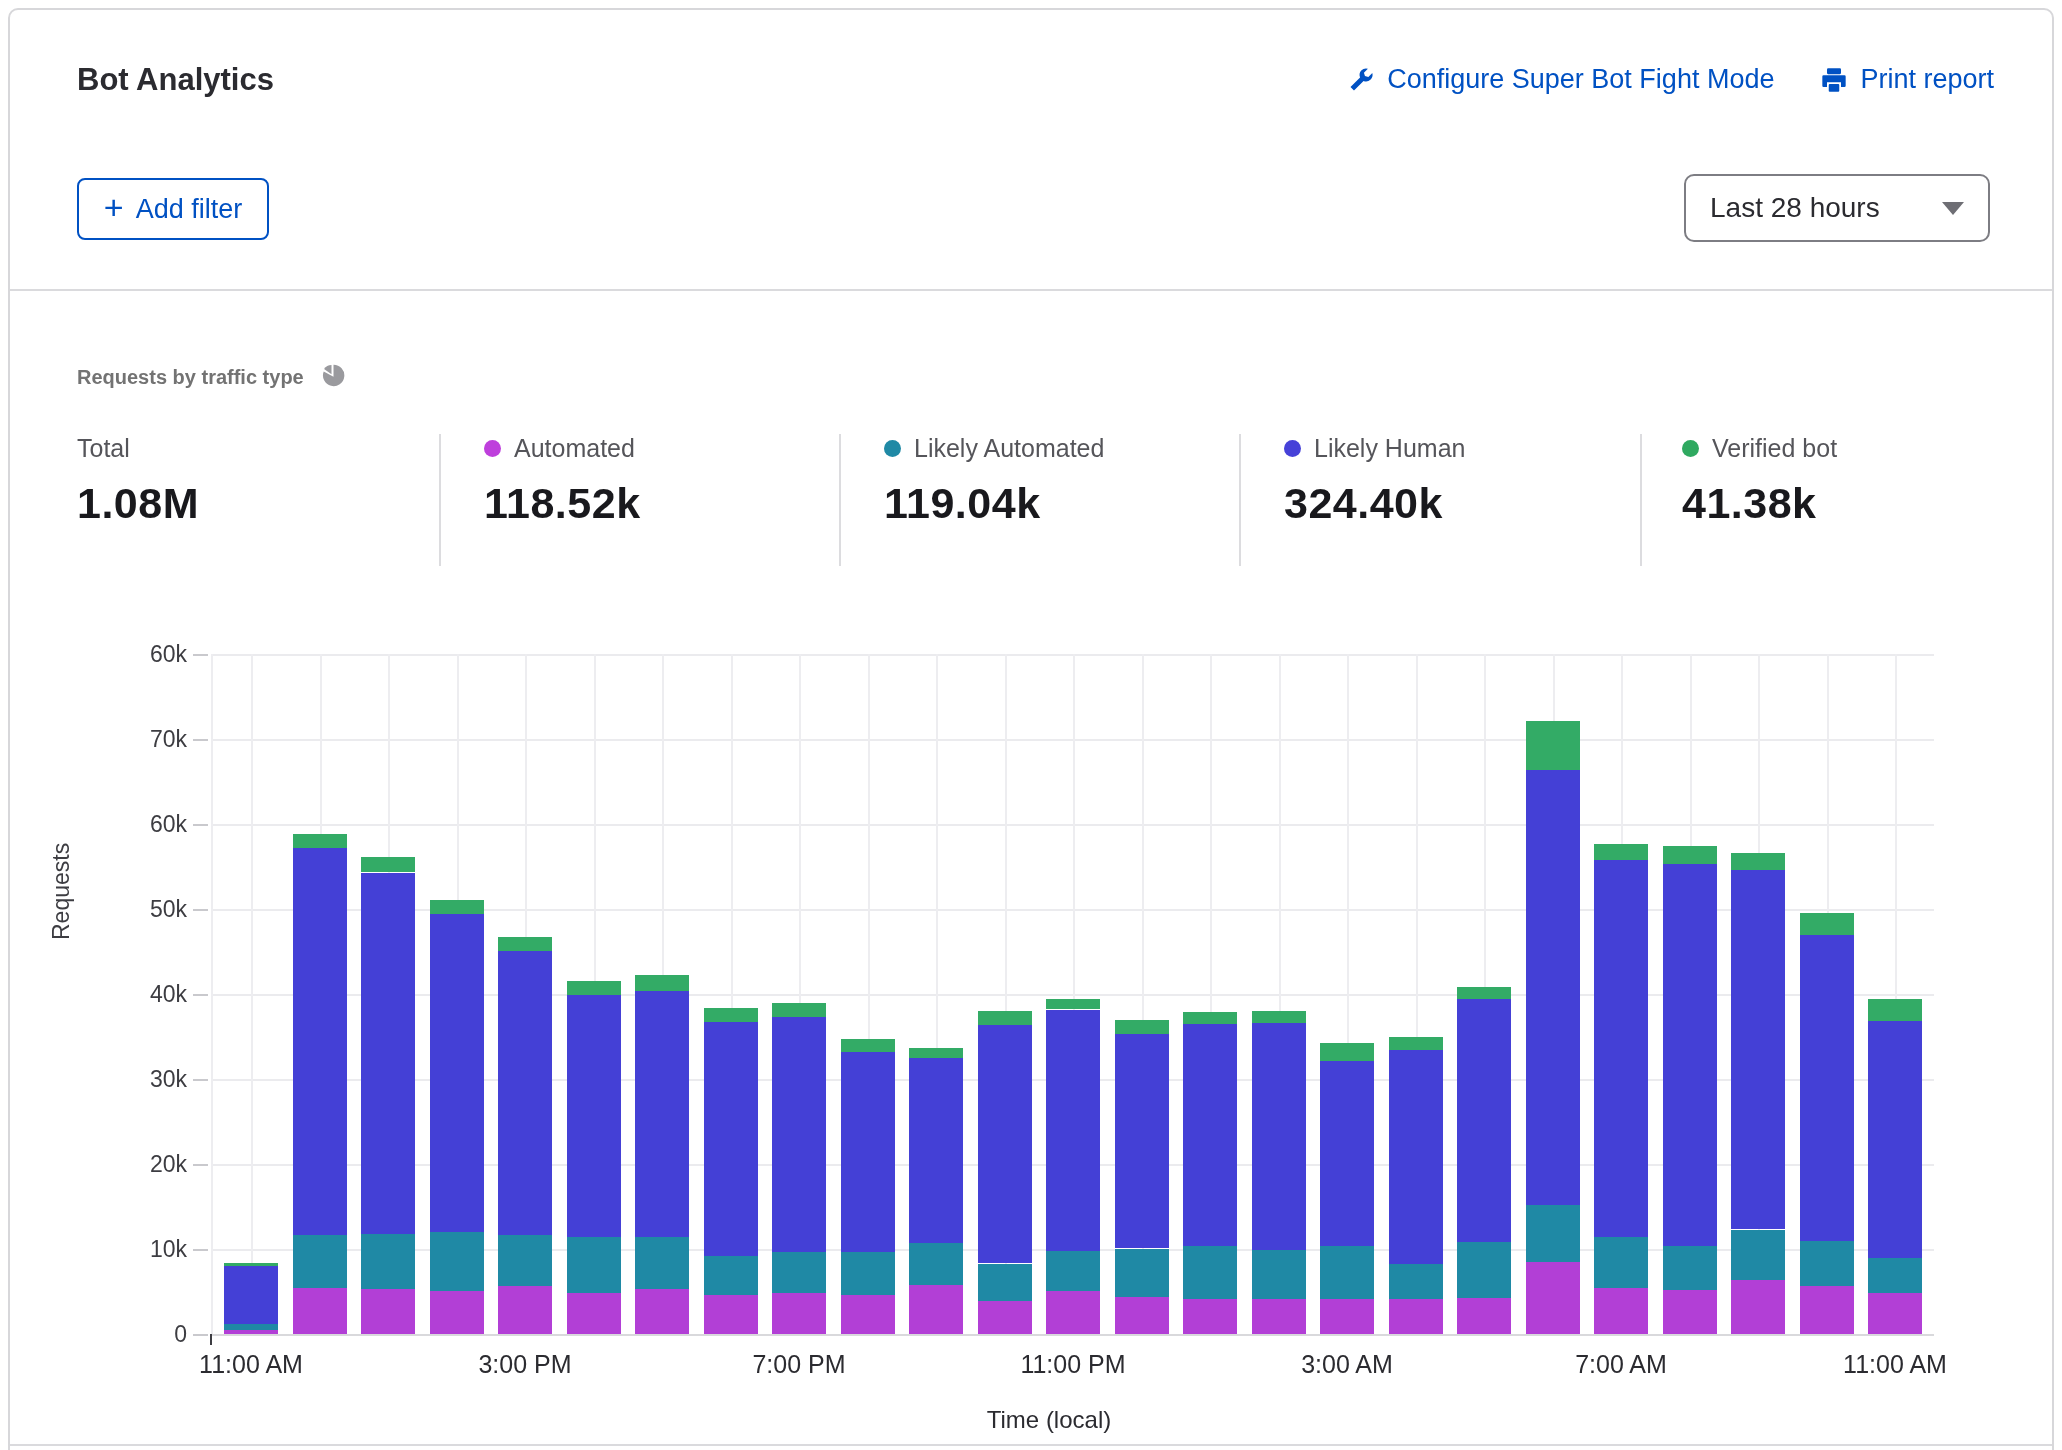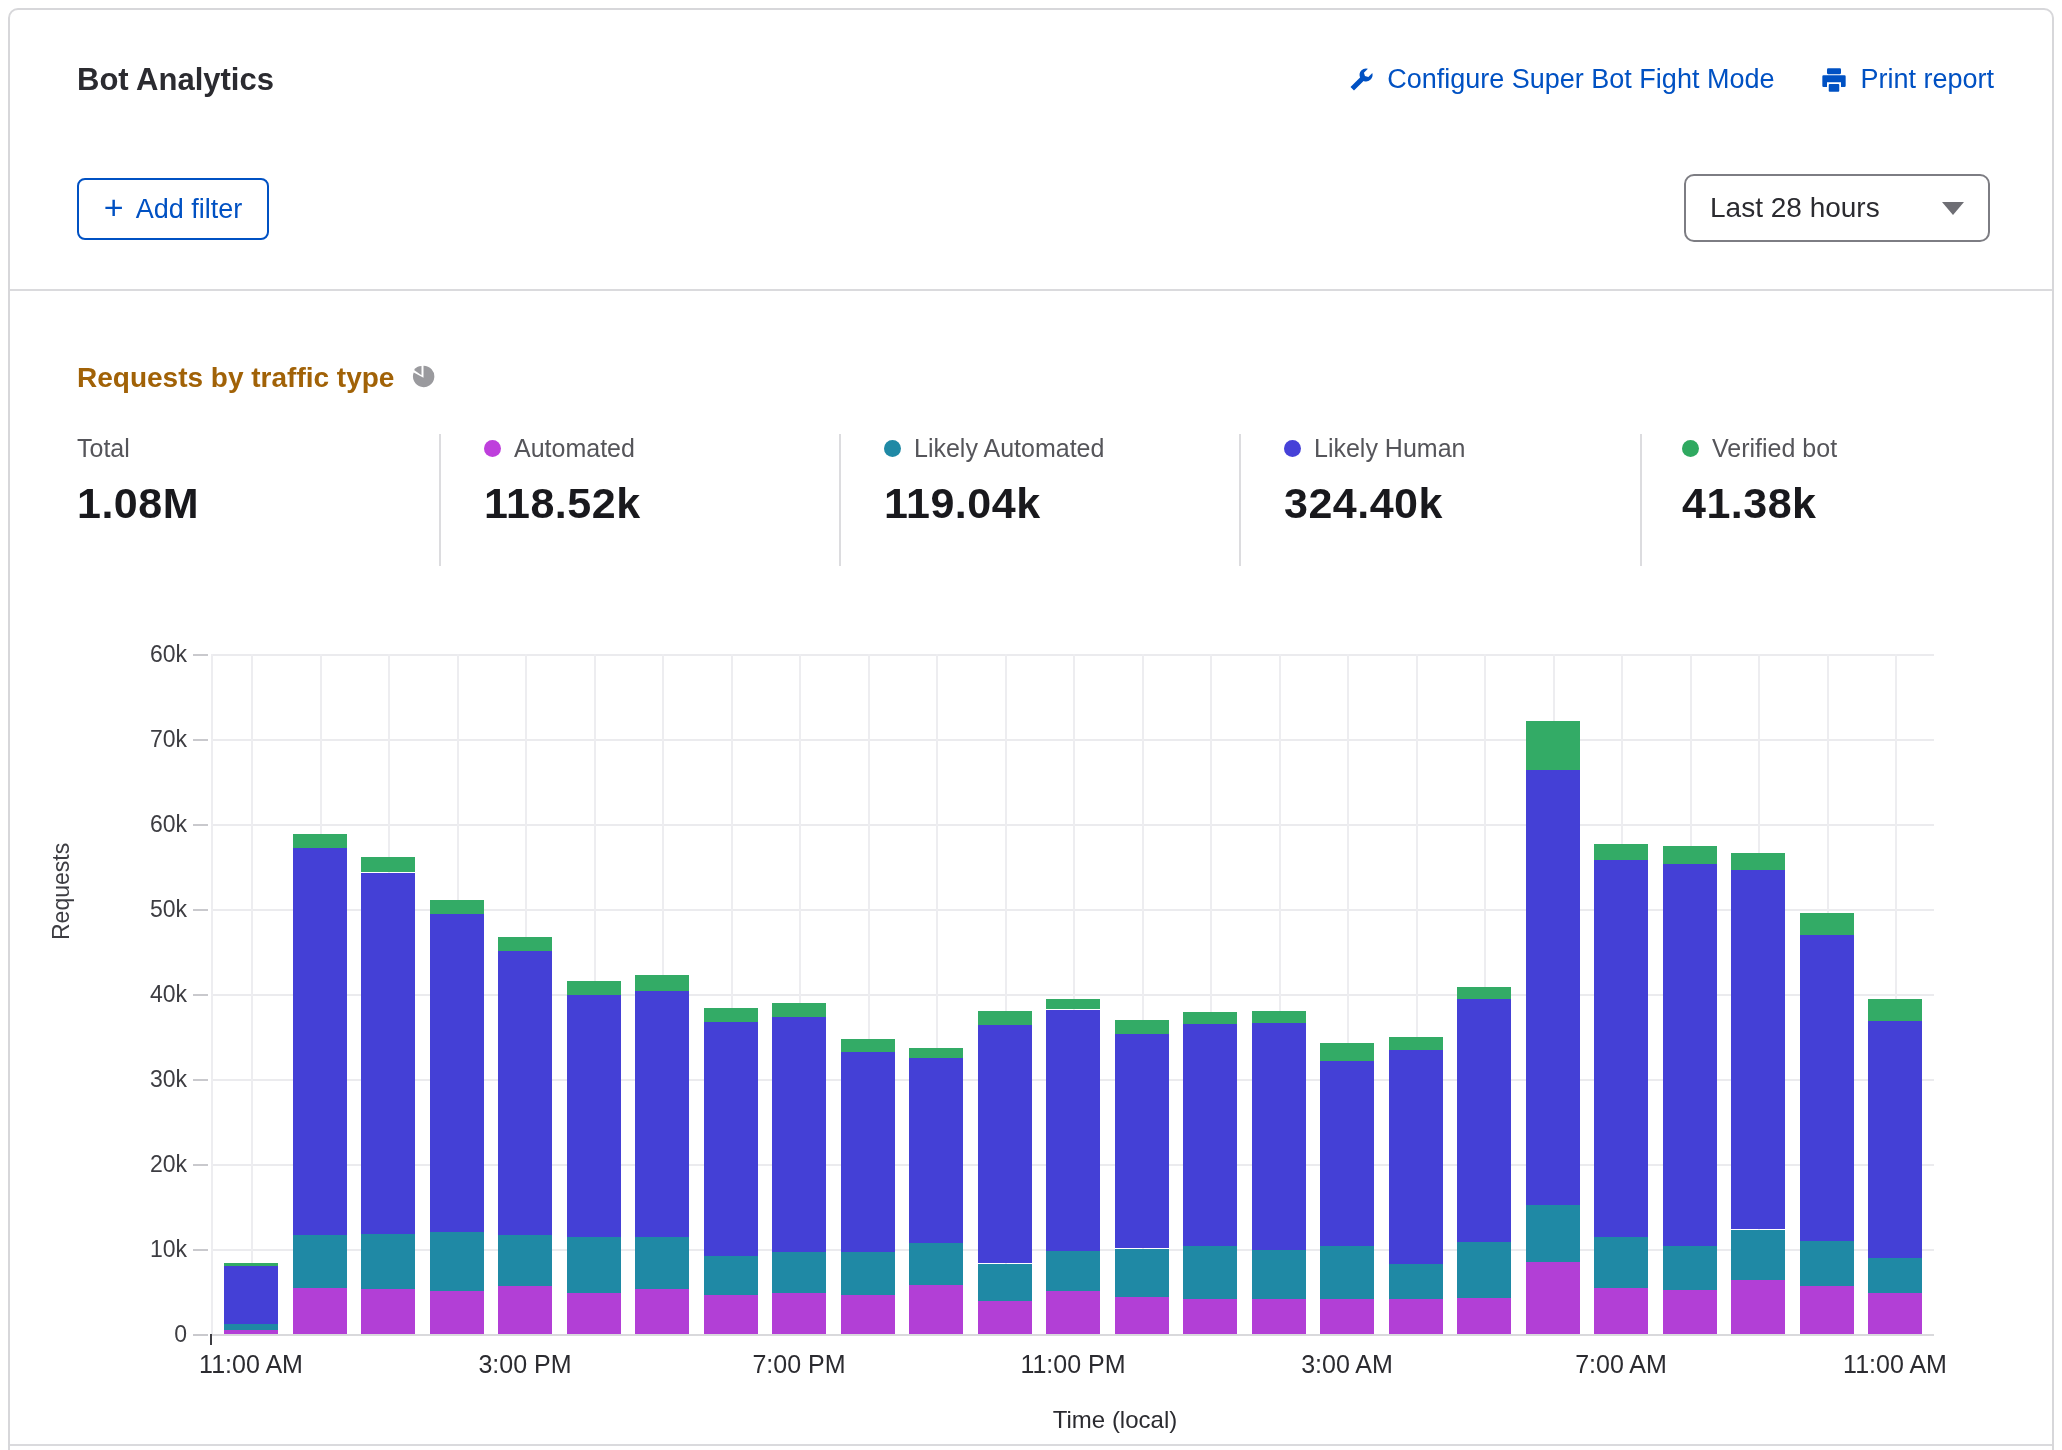--- a/index.html
+++ b/index.html
@@ -24,21 +24,21 @@
     padding:0 24px; font-size:28px; color:#2b2b30; cursor:pointer; }
   .caret-down { margin-left:auto; width:0; height:0; border-left:11px solid transparent;
     border-right:11px solid transparent; border-top:13px solid #6e6e74; }
 
   .divider-h { position:absolute; left:0; width:100%; height:0; border-top:2px solid #dadadd; }
   .divider-top { top:279px; }
   .divider-bottom { top:1434px; }
 
   
   .section-heading { position:absolute; left:67px; top:352px; display:flex; align-items:center; gap:16px; }
-  .section-heading .txt { font-size:28px; font-weight:700; color:#a16207; }
+  .section-heading .txt { font-size:20px; font-weight:700; color:#737373; }
 
   
   .stat-col { position:absolute; top:424px; }
   .stat-label-row { display:flex; align-items:center; gap:13px; font-size:25px; color:#55555a; }
   .stat-dot { width:17px; height:17px; border-radius:50%; }
   .stat-value { margin-top:16px; font-size:43px; font-weight:700; color:#19191d; letter-spacing:.5px; }
   .stat-divider { position:absolute; top:424px; width:0; height:132px; border-left:2px solid #dcdcdf; }
 
   
   .plot { position:absolute; left:201px; top:644px; width:1723px; height:680px; }
@@ -326,21 +326,21 @@
       <div class="bar" style="left: 1657px; height: 335px;">
         <div class="bar-seg" style="background: rgb(178, 63, 214); bottom: 0px; height: 41px;"></div>
         <div class="bar-seg" style="background: rgb(31, 137, 165); bottom: 41px; height: 35px;"></div>
         <div class="bar-seg" style="background: rgb(68, 64, 214); bottom: 76px; height: 237px;"></div>
         <div class="bar-seg" style="background: rgb(51, 171, 102); bottom: 313px; height: 22px;"></div>
       </div>
     </div>
   <div id="y-labels"></div>
   <div class="y-axis-title">Requests</div>
   <div id="x-labels"></div>
-  <div class="x-axis-title" id="x-axis-title" style="left: 955px;">Time (local)</div>
+  <div class="x-axis-title" id="x-axis-title" style="left: 889px;">Time (local)</div>
 
   <div class="divider-h divider-bottom"></div>
 <div class="stat-divider" style="left: 429px;"></div>
     <div class="stat-divider" style="left: 829px;"></div>
     <div class="stat-divider" style="left: 1229px;"></div>
     <div class="stat-divider" style="left: 1630px;"></div>
     <div class="ytick-label" style="left: 107px; top: 1311px;">0</div>
     <div class="ytick-dash" style="left: 183px; top: 1324px;"></div>
     <div class="ytick-label" style="left: 107px; top: 1226px;">10k</div>
     <div class="ytick-dash" style="left: 183px; top: 1239px;"></div>

